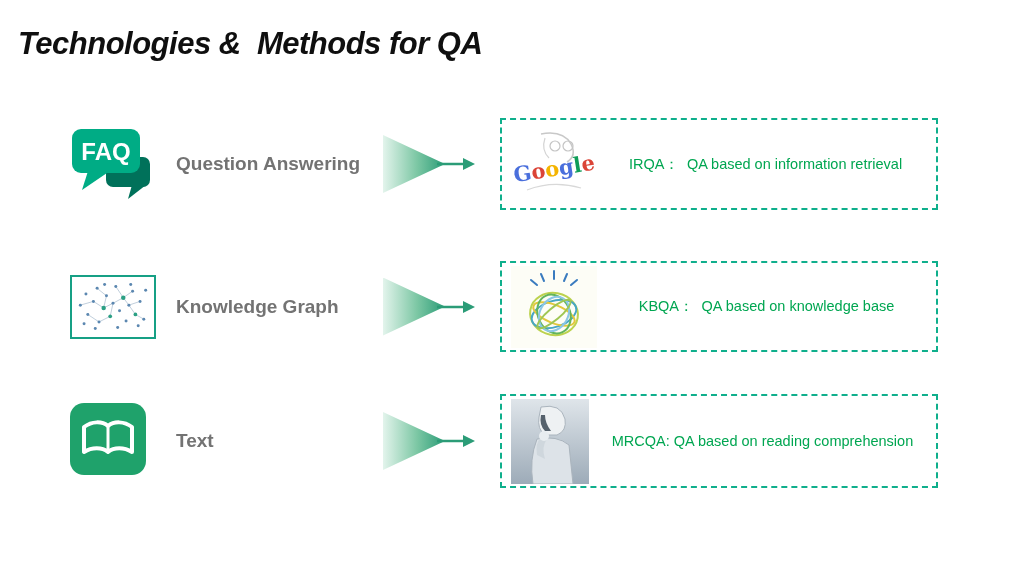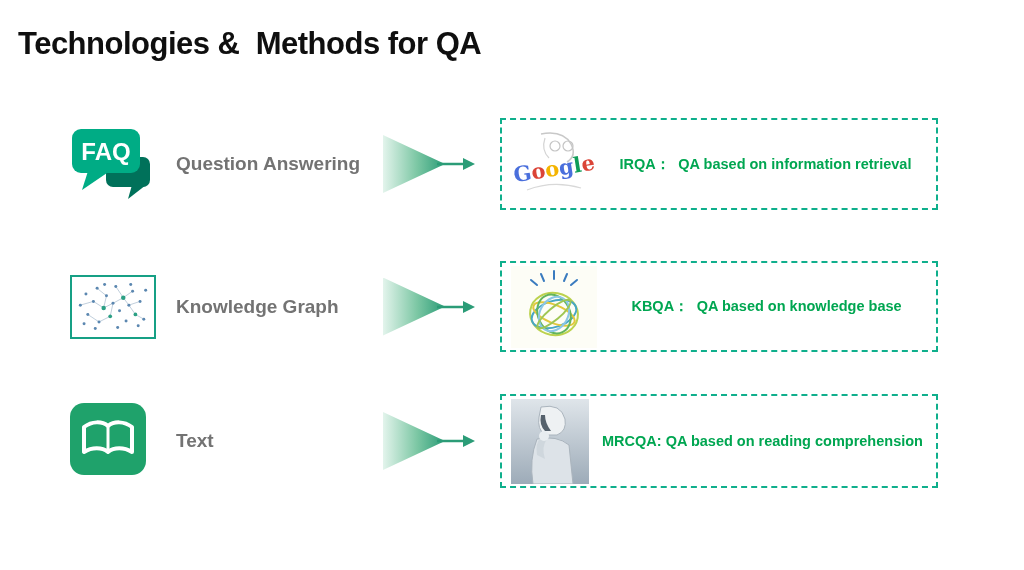--- a/index.html
+++ b/index.html
@@ -4,21 +4,21 @@
 <style>
   * { margin:0; padding:0; box-sizing:border-box; }
   html,body { background:#ffffff; }
   .slide {
     position:relative; width:1024px; height:570px; background:#ffffff;
     font-family:"Liberation Sans", sans-serif; overflow:hidden;
   }
   .title {
     position:absolute; left:18px; top:26px;
     font-size:31px; font-weight:700; color:#0f0f0f;
-    letter-spacing:-0.5px; white-space:pre;
+    letter-spacing:-0.5px; white-space:pre;font-style:italic;
   }
   .row { position:absolute; left:0; width:1024px; }
   #row1 { top:118px; height:92px; }
   #row2 { top:261px; height:91px; }
   #row3 { top:394px; height:94px; }
 
   .icon-wrap { position:absolute; left:70px; top:50%; transform:translateY(-50%); }
   .kg-frame {
     width:86px; height:64px; border:2px solid #16A085; background:#ffffff;
     display:flex; align-items:center; justify-content:center;
@@ -43,21 +43,21 @@
   .box-img { flex:0 0 auto; margin-left:9px; position:relative; overflow:hidden; }
   .google-img { width:84px; height:72px; background:#ffffff; }
   .watson-img { width:86px; height:82px; }
   .robot-img  { width:78px; height:85px; }
   .gword {
     position:absolute; left:2px; top:28px; transform:rotate(-9deg);
     font-family:"DejaVu Serif", serif; font-size:21px; font-weight:700; white-space:nowrap;
   }
   .result-text {
     flex:1 1 auto; text-align:center; padding:0 6px;
-    font-size:14.5px; font-weight:700; color:#00A651; white-space:pre-wrap;
+    font-size:14.5px; font-weight:400; color:#00A651; white-space:pre-wrap;
   }
 </style>
 </head>
 <body>
 
 <div class="slide">
 
   <div class="title">Technologies &amp;  Methods for QA</div>
 
   <div class="row" id="row1">

